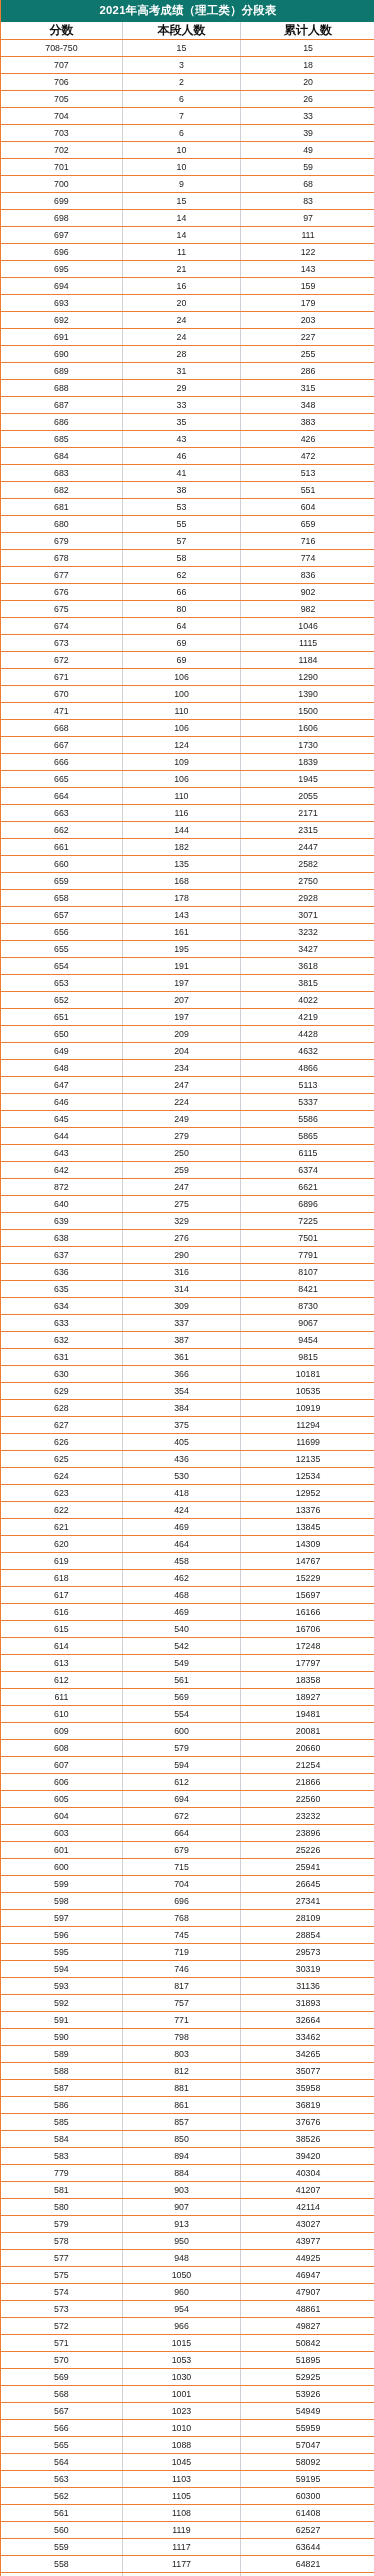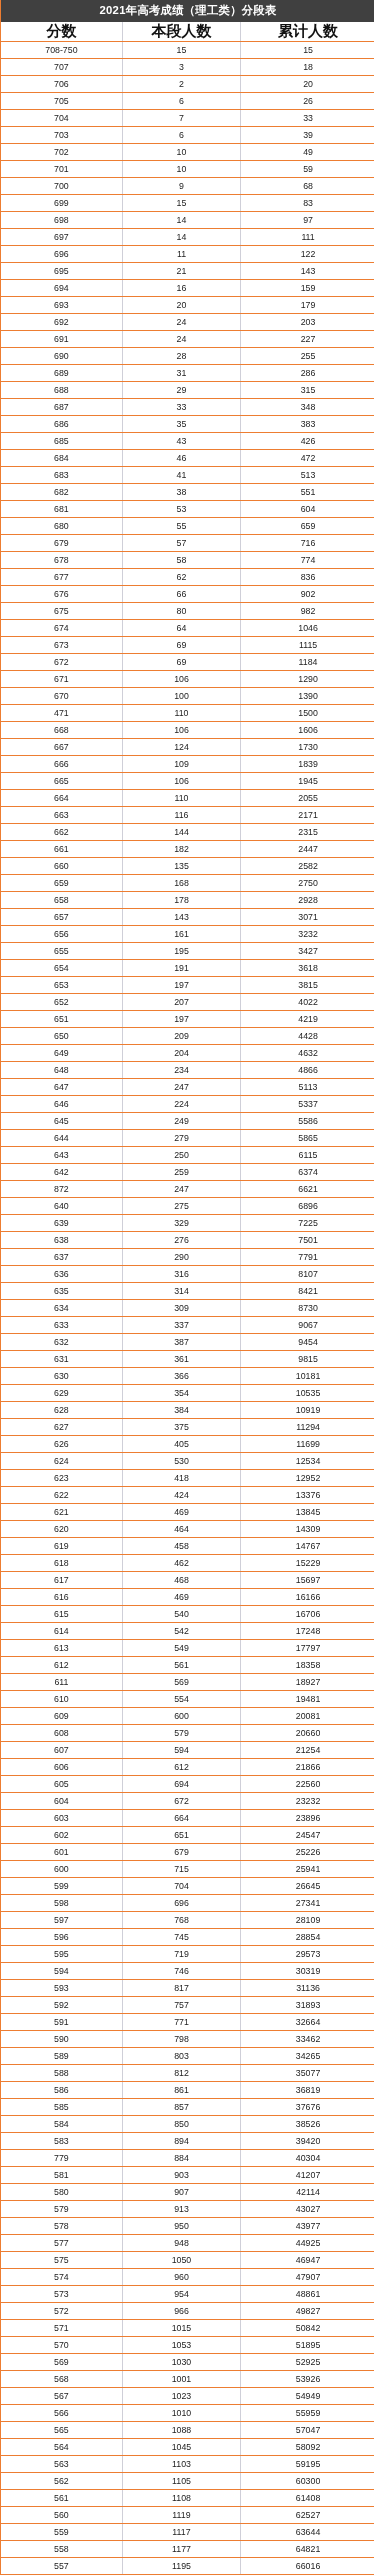--- a/index.html
+++ b/index.html
@@ -1,23 +1,23 @@
 <!DOCTYPE html>
 <html style="font-size:8.2px"><head>
 <meta charset="utf-8">
 <style>
   html, body { margin:0; padding:0; background:#ffffff; }
   body { width:375px; font-family:"Liberation Sans", "DejaVu Sans", sans-serif; }
   .wrap { width:374px; border-left:0.5px solid #ed7d31; border-right:0.5px solid #ed7d31; }
-  .title { height:21.6px; background:#404040; color:#ffffff; font-size:11.3px; font-weight:bold;
+  .title { height:21.6px; background:#0f766e; color:#ffffff; font-size:11.3px; font-weight:bold;
            display:flex; align-items:center; justify-content:center; letter-spacing:0.3px; }
   table { width:374px; border-collapse:collapse; table-layout:fixed; }
   col.c1 { width:121px; } col.c2 { width:118px; } col.c3 { width:134px; }
   th, td { text-align:center; color:#222; border-bottom:0.8px solid #ed7d31; padding:0; }
-  th { height:16px; font-size:15px; font-weight:bold; color:#111;margin-left:12px; }
+  th { height:16px; font-size:12px; font-weight:bold; color:#111;margin-left:12px; }
   td { height:16px; font-size:8.8px; font-family:"Liberation Sans Narrow","Liberation Sans", sans-serif; }
   th + th, td + td { border-left:0.5px solid #cfcfd8; }
 </style>
 </head>
 <body>
 
 <div class="wrap">
   <div class="title">2021年高考成绩（理工类）分段表</div>
   <table>
     <colgroup>
@@ -442,20 +442,25 @@
           <td>627</td>
           <td>375</td>
           <td>11294</td>
         </tr>
         <tr>
           <td>626</td>
           <td>405</td>
           <td>11699</td>
         </tr>
         <tr>
+          <td>625</td>
+          <td>436</td>
+          <td>12135</td>
+        </tr>
+        <tr>
           <td>624</td>
           <td>530</td>
           <td>12534</td>
         </tr>
         <tr>
           <td>623</td>
           <td>418</td>
           <td>12952</td>
         </tr>
         <tr>
@@ -552,25 +557,20 @@
           <td>604</td>
           <td>672</td>
           <td>23232</td>
         </tr>
         <tr>
           <td>603</td>
           <td>664</td>
           <td>23896</td>
         </tr>
         <tr>
-          <td>602</td>
-          <td>651</td>
-          <td>24547</td>
-        </tr>
-        <tr>
           <td>601</td>
           <td>679</td>
           <td>25226</td>
         </tr>
         <tr>
           <td>600</td>
           <td>715</td>
           <td>25941</td>
         </tr>
         <tr>
@@ -625,20 +625,25 @@
         </tr>
         <tr>
           <td>589</td>
           <td>803</td>
           <td>34265</td>
         </tr>
         <tr>
           <td>588</td>
           <td>812</td>
           <td>35077</td>
+        </tr>
+        <tr>
+          <td>587</td>
+          <td>881</td>
+          <td>35958</td>
         </tr>
         <tr>
           <td>586</td>
           <td>861</td>
           <td>36819</td>
         </tr>
         <tr>
           <td>585</td>
           <td>857</td>
           <td>37676</td>

